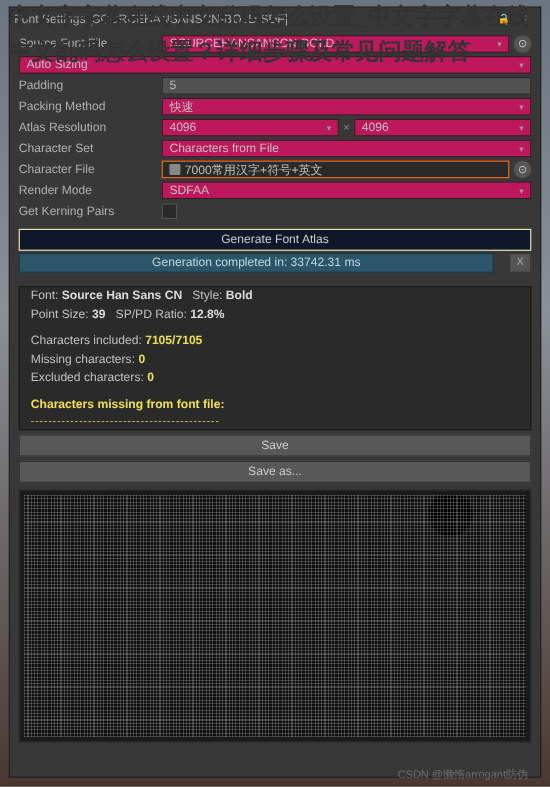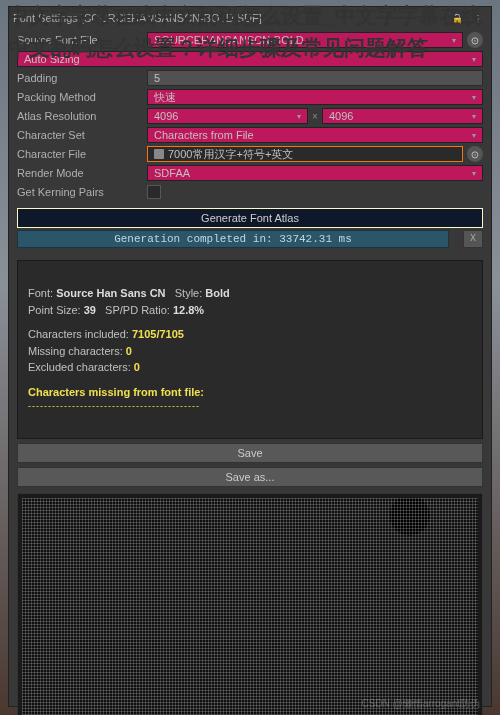--- a/index.html
+++ b/index.html
@@ -151,21 +151,20 @@
       border: 1px solid #fef9c3;
       color: #ccc;
       text-align: center;
       padding: 3px;
       font-size: 11px;
     }
     .status-bar {
       margin: 0 8px 4px;
       display: flex;
       gap: 14px;
-      font-family: Liberation Mono, monospace;
     }
     .status-msg {
       flex: 1;
       background: #2b5568;
       border: 1px solid #1a3540;
       color: #c0d8e0;
       text-align: center;
       padding: 2px;
       font-size: 11px;
     }
@@ -175,21 +174,21 @@
       border: 1px solid #333;
       color: #aaa;
       text-align: center;
       padding: 2px;
       font-size: 10px;
     }
     .info-box {
       margin: 12px 8px 4px;
       background: #2a2a2a;
       border: 1px solid #1a1a1a;
-      padding: 24px 10px;
+      padding: 0 10px;
       font-size: 11px;
       line-height: 1.5;
     }
     .info-line { color: #c0c0c0; }
     .info-bold { font-weight: bold; color: #dcdcdc; }
     .info-yellow { color: #f0e050; font-weight: bold; }
     .dotted-line {
       color: #f0e050;
       letter-spacing: 1px;
       font-size: 9px;

